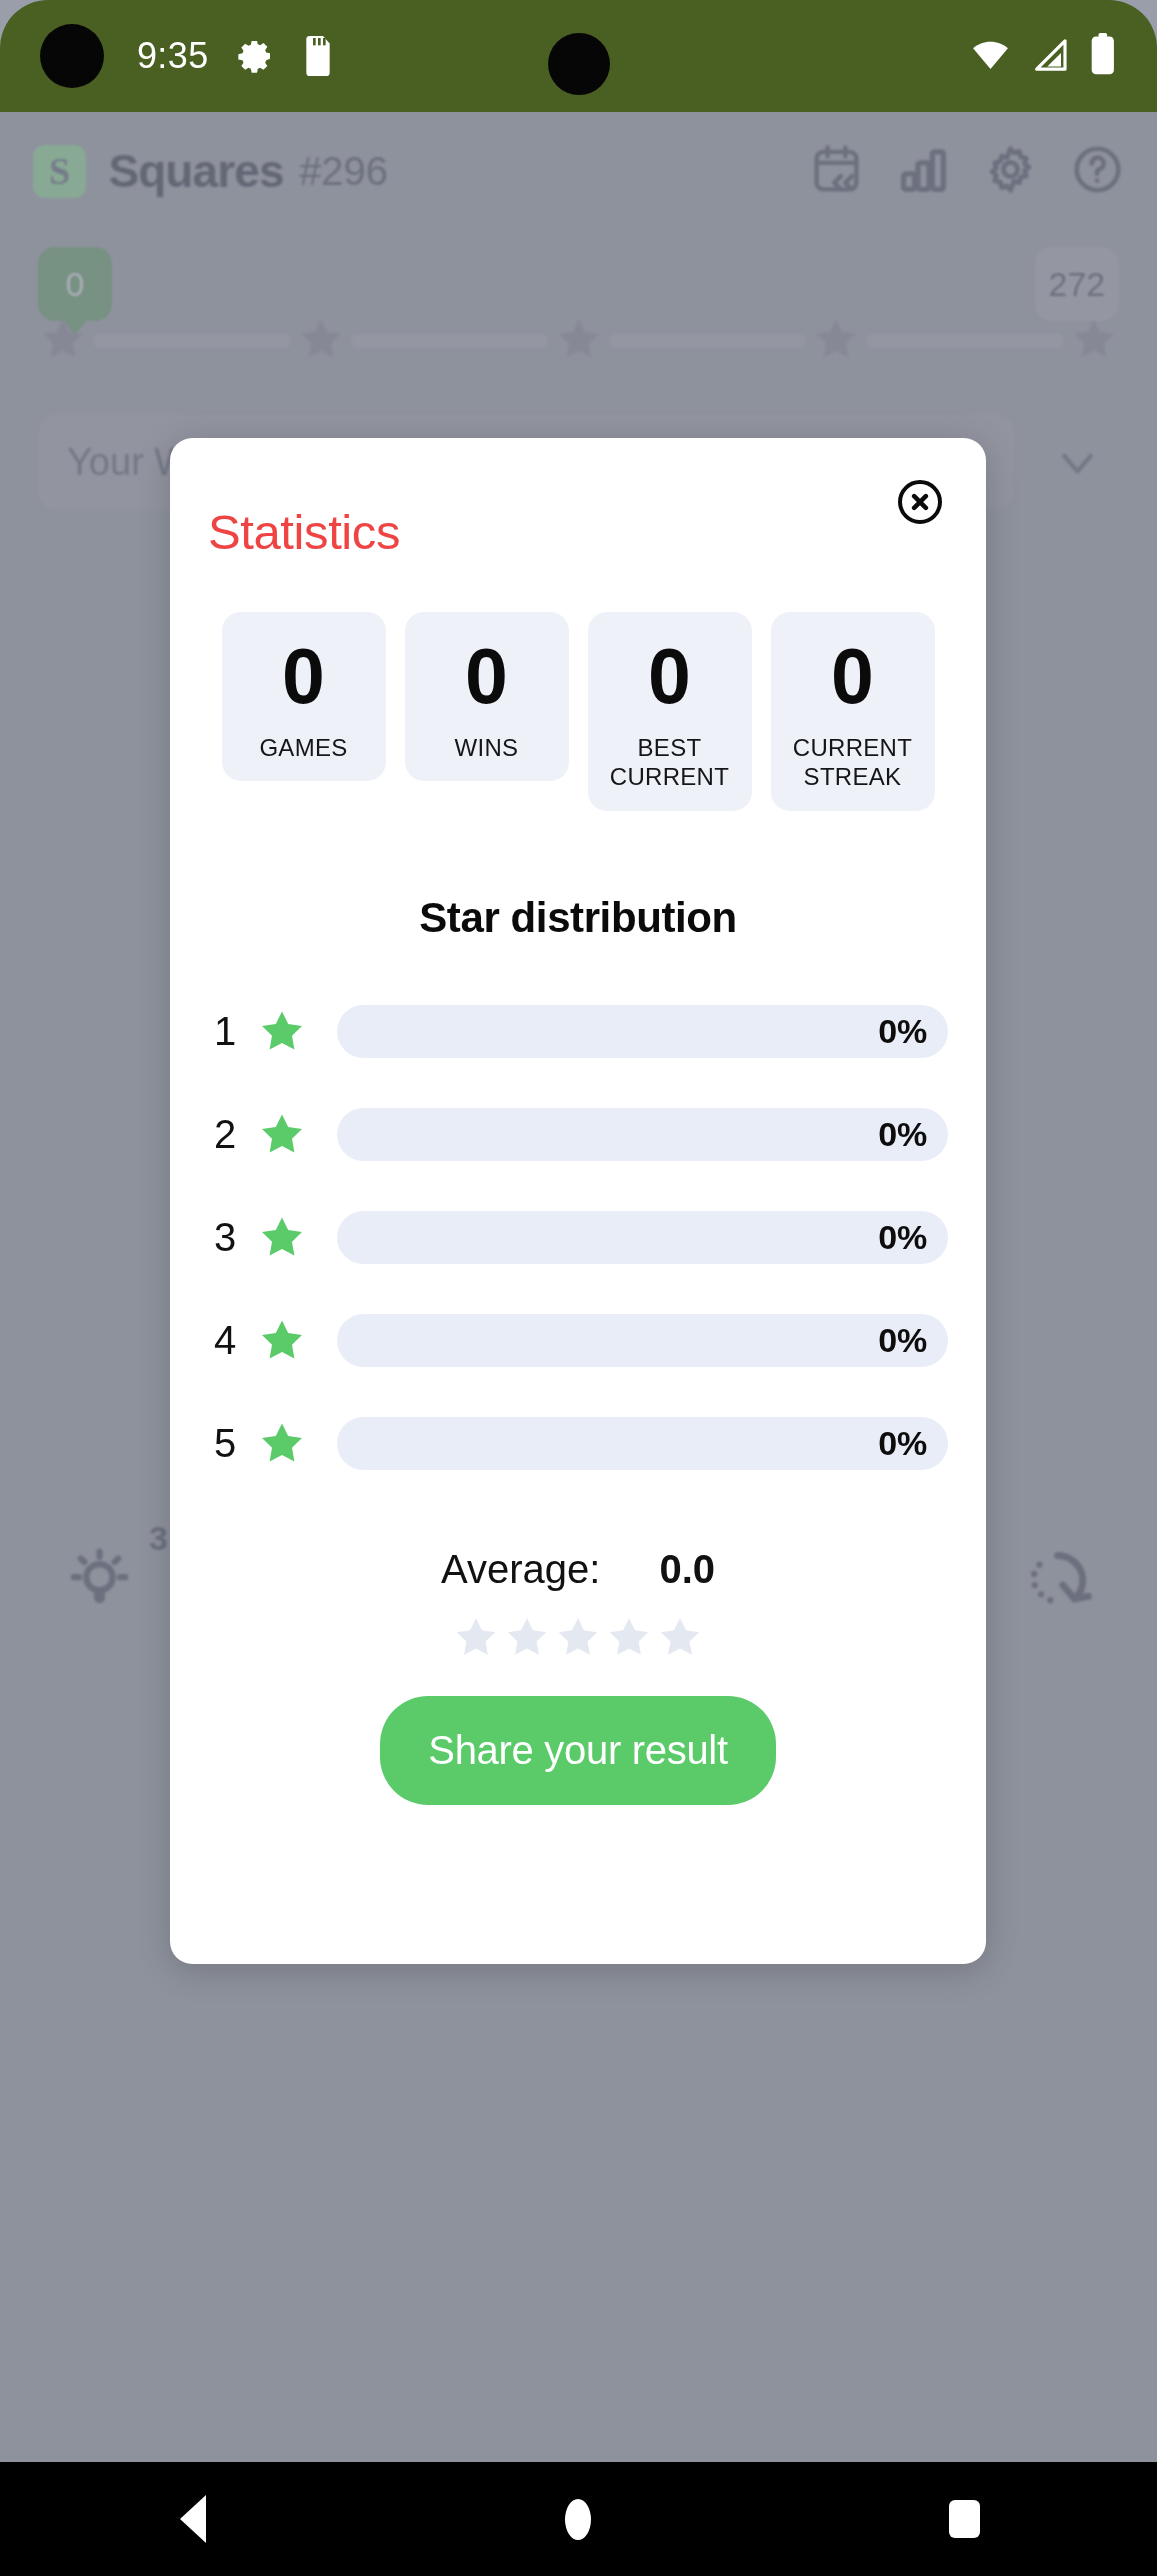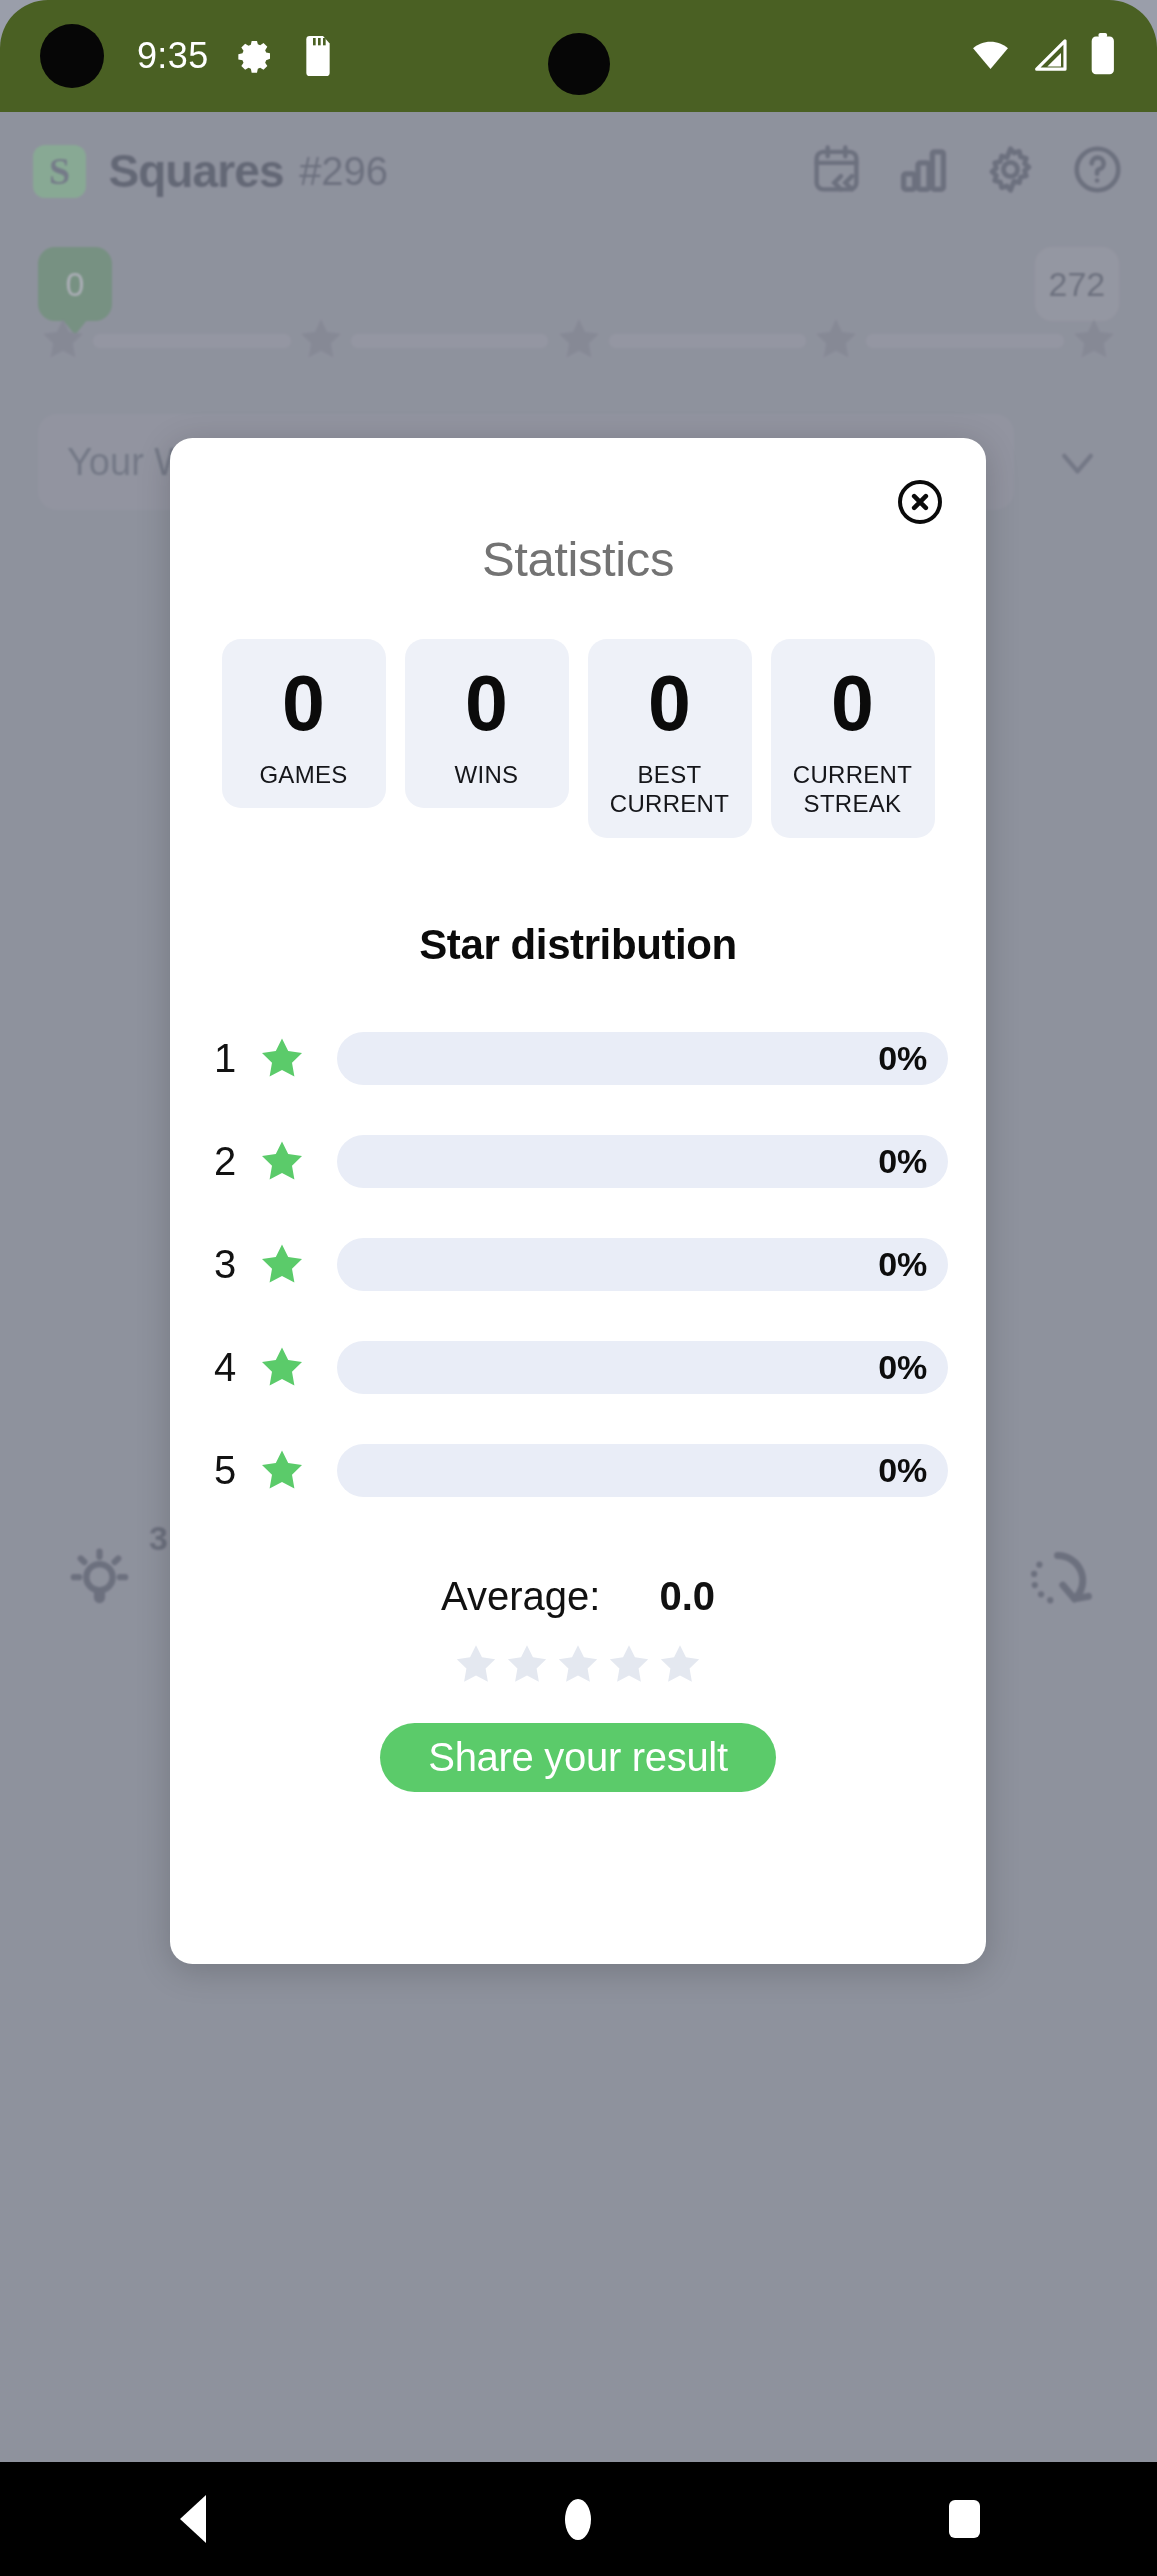--- a/index.html
+++ b/index.html
@@ -157,22 +157,22 @@
     box-shadow: 0 6.9px 34px rgba(0,0,0,.18);
     padding: 0 38px;
   }
   .modal-close {
     position: absolute; top: 38px; right: 40px;
     width: 52px; height: 52px;
     display: flex; align-items: center; justify-content: center;
     cursor: pointer;
   }
   .modal-title {
-    text-align: center; padding-top: 93px;
-    font-size: 49px; color: #737373; font-weight: normal;
+    padding-top: 66px;
+    font-size: 49px; color: #ef4444; font-weight: normal;
     letter-spacing: -0.4px;
   }
 
   
   .stat-cards {
     display: flex; justify-content: center; align-items: flex-start;
     gap: 19px; margin-top: 52px;
   }
   .stat-card {
     width: 164px;
@@ -229,21 +229,21 @@
   .average-stars {
     display: flex; justify-content: center; gap: 5.2px;
     margin-top: 22.4px;
   }
 
   
   .share-wrap { display: flex; justify-content: center; margin-top: 33px; }
   .share-btn {
     background: #5bcb6a; color: #fff;
     border: none; border-radius: 48px;
-    padding: 12px 48px;
+    padding: 32px 48px;
     font-size: 40px; font-family: "Liberation Sans", sans-serif;
     cursor: pointer; letter-spacing: -0.3px;
   }
 
   
   .nav-bar {
     position: absolute; bottom: 0; left: 0;
     width: 1157px; height: 114px; background: #000;
     display: flex; align-items: center; justify-content: space-around;
     z-index: 40;

